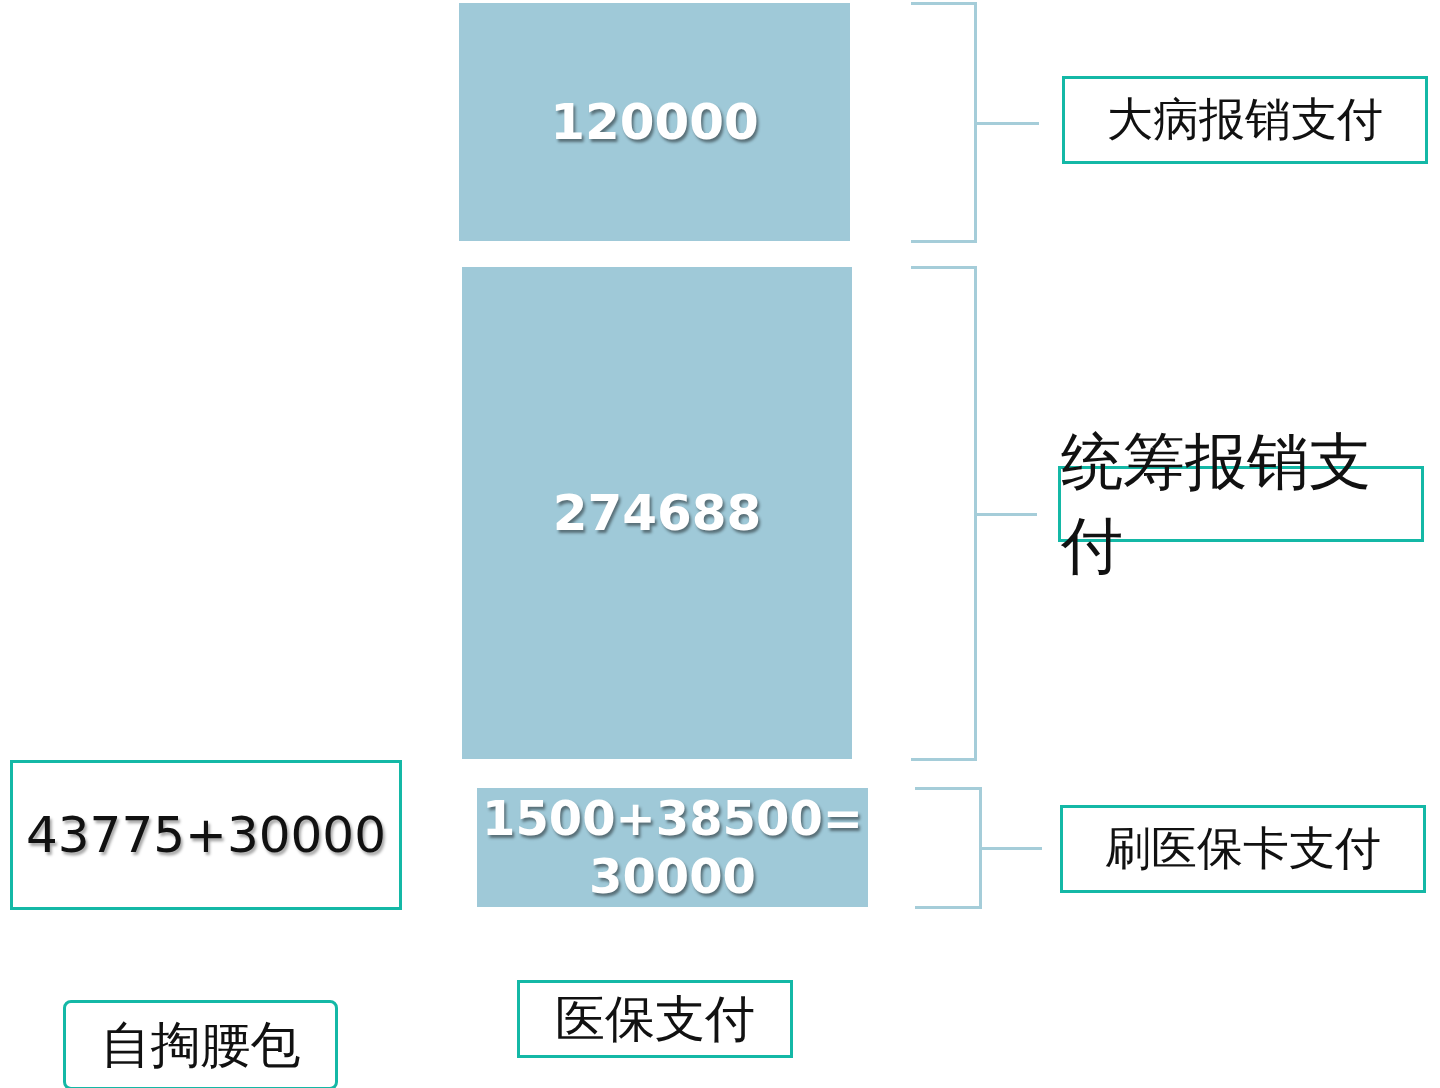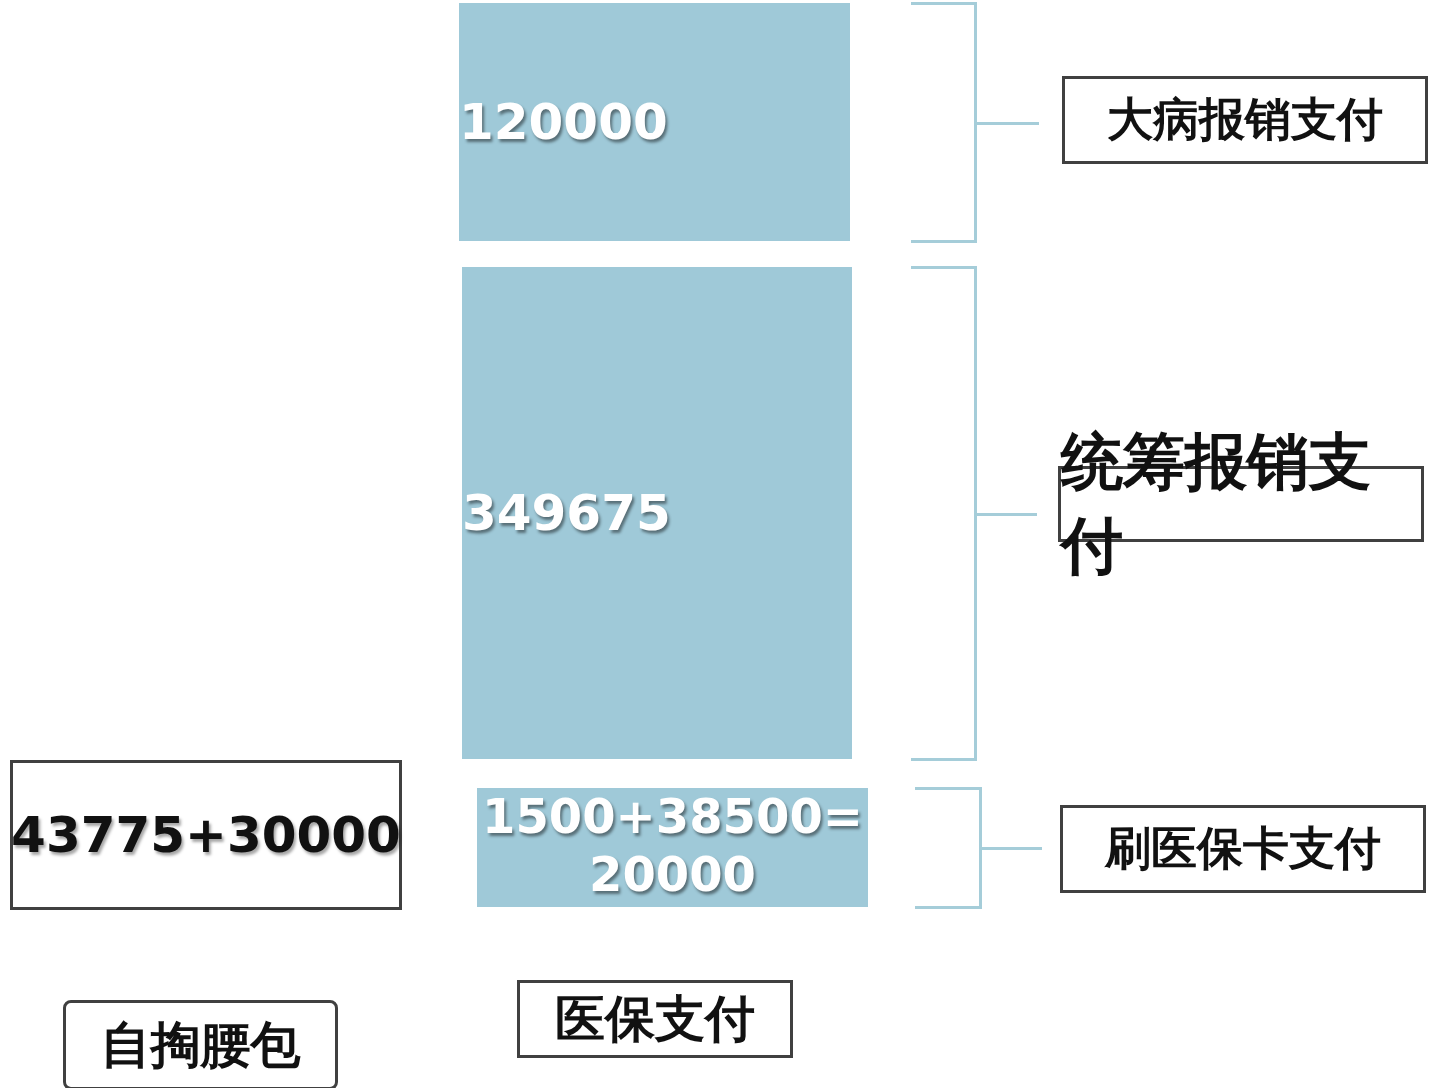--- a/index.html
+++ b/index.html
@@ -1,38 +1,38 @@
 <!DOCTYPE html>
 <html><head>
 <meta charset="utf-8">
 <style>
   html, body { margin:0; padding:0; background:#ffffff; }
   body { width:1440px; height:1088px; position:relative; overflow:hidden;
          font-family:"DejaVu Sans", "Liberation Sans", sans-serif; }
   .block { position:absolute; background:#9fc9d8; display:flex; align-items:center;
-           justify-content:flex-start; text-align:center; color:#ffffff; font-weight:bold;
+           justify-content:center; text-align:center; color:#ffffff; font-weight:bold;
            text-shadow: 2px 3px 3px rgba(0,0,0,0.45); line-height:1.2; }
-  .label-box { position:absolute; border:3px solid #404040; background:#fff;
+  .label-box { position:absolute; border:3px solid #14b8a6; background:#fff;
                display:flex; align-items:center; justify-content:center;
-               color:#111; font-weight:bold; box-sizing:border-box; }
+               color:#111; font-weight:normal; box-sizing:border-box; }
   .bracket { position:absolute; border:3px solid #a5cdd9; border-left:none; box-sizing:border-box; }
   .tick { position:absolute; height:3px; background:#a5cdd9; }
 </style>
 </head>
 <body>
 
 <div class="block" style="left:459px;top:3px;width:391px;height:238px;font-size:50px;">
   <span>120000</span>
 </div>
 <div class="block" style="left:462px;top:267px;width:390px;height:492px;font-size:50px;">
-  <span>349675</span>
+  <span>274688</span>
 </div>
 <div class="block" style="left:464px;top:788px;width:391px;height:119px;font-size:48px;flex-direction:column;margin-left:13px;">
   <span>1500+38500=</span>
-  <span>20000</span>
+  <span>30000</span>
 </div>
 
 <div class="bracket" style="left:911px;top:2px;width:66px;height:241px;"></div>
 <div class="tick" style="left:977px;top:122px;width:62px;"></div>
 
 <div class="bracket" style="left:911px;top:266px;width:66px;height:495px;"></div>
 <div class="tick" style="left:977px;top:513px;width:60px;"></div>
 
 <div class="bracket" style="left:915px;top:787px;width:67px;height:122px;"></div>
 <div class="tick" style="left:982px;top:847px;width:60px;"></div>

